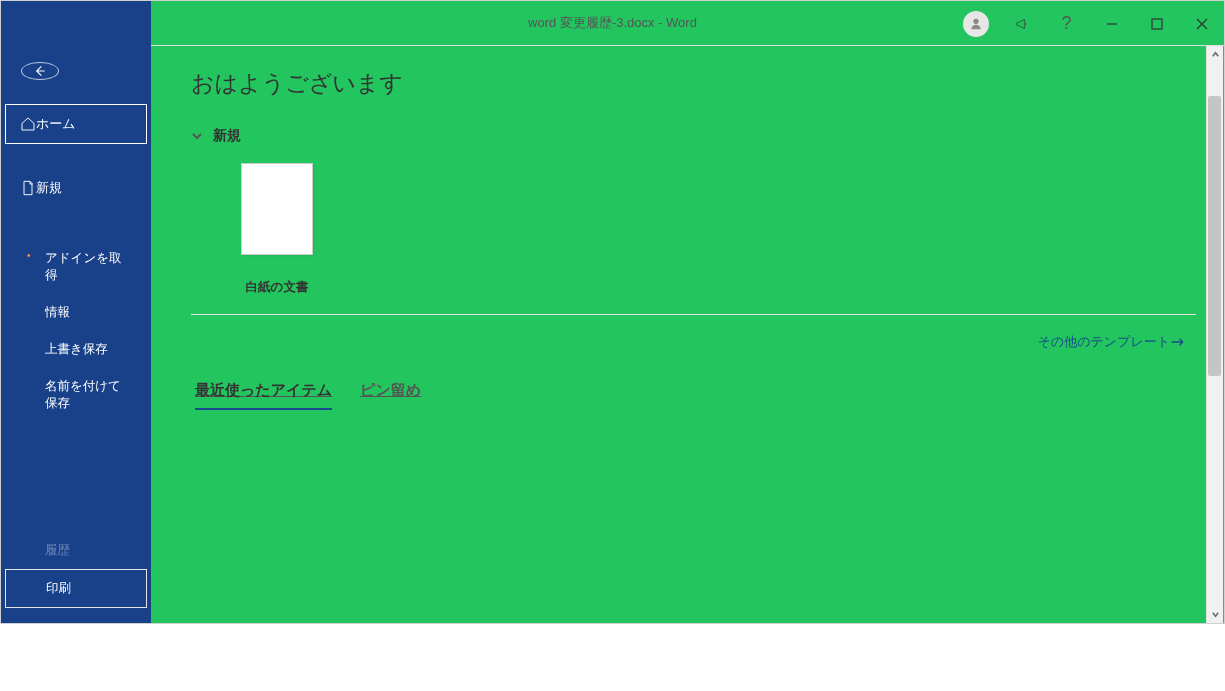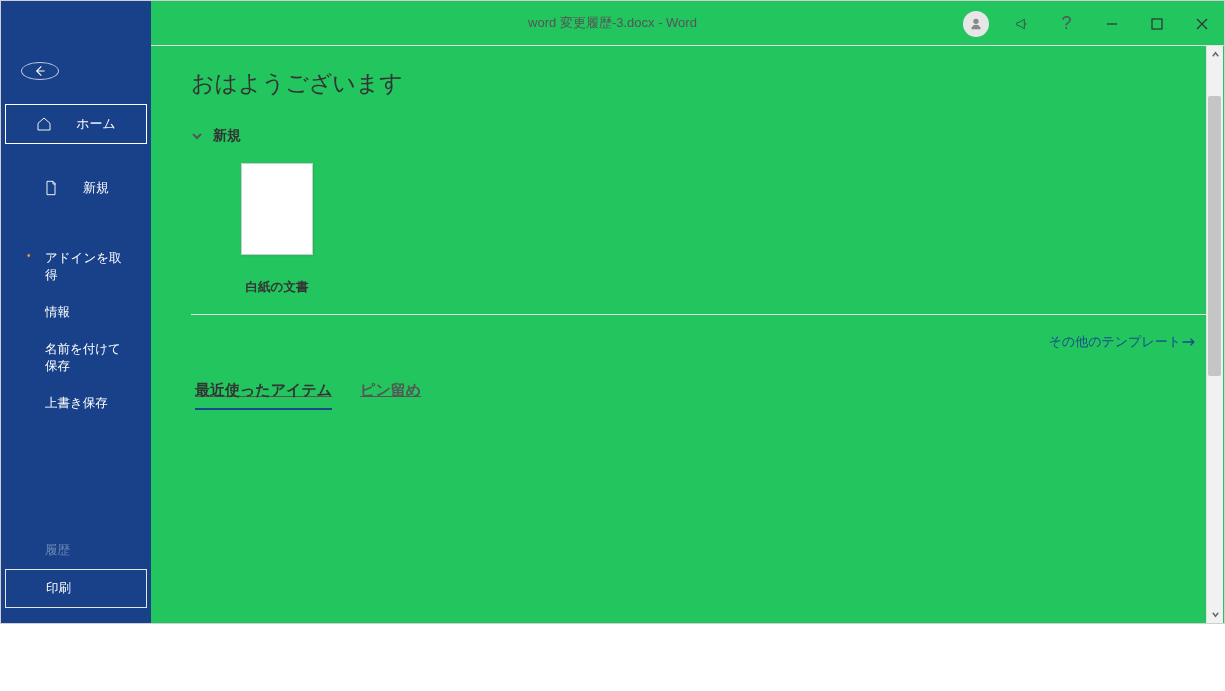--- a/index.html
+++ b/index.html
@@ -10,31 +10,31 @@
   .title-text { font-size: 13px; color: #555; }
   .win-controls { position: absolute; right: 0; top: 0; height: 45px; display: flex; align-items: center; }
   .win-btn { width: 45px; height: 45px; display: flex; align-items: center; justify-content: center; color: #333; font-size: 14px; }
   .win-btn svg { width: 14px; height: 14px; stroke: #333; stroke-width: 1.2; fill: none; }
   .avatar { width: 26px; height: 26px; border-radius: 50%; background: #e6e6e6; display:flex; align-items:center; justify-content:center; margin-right:10px;}
   .avatar svg { width:16px; height:16px; fill:#888;}
   .body { flex: 1; display: flex; min-height: 0; }
   .sidebar { width: 150px; background: #18418a; color: #fff; display: flex; flex-direction: column; padding-top: 8px; }
   .back-btn { width: 38px; height: 38px; border: 1px solid rgba(255,255,255,.7); border-radius: 50%; margin: 8px 0 12px 20px; display: flex; align-items: center; justify-content: center; }
   .back-btn svg { width: 16px; height: 16px; stroke: #fff; stroke-width: 1.6; fill: none; }
-  .side-item { display: flex; align-items: center; padding: 10px 14px; font-size: 13px; gap: 24px; border:1px solid transparent; margin:12px 4px;justify-content:center;}
+  .side-item { display: flex; align-items: center; padding: 10px 14px; font-size: 13px; gap: 0; border:1px solid transparent; margin:12px 4px;}
   .side-item.active { border: 1px solid #fff; }
   .side-item .icon { width: 16px; height: 16px; display:flex; align-items:center; justify-content:center;}
   .side-item .icon svg { width:16px; height:16px; stroke:#fff; stroke-width:1.4; fill:none;}
   .side-sep { height:1px; background: rgba(255,255,255,.25); margin: 10px 18px; }
   .side-sub { padding: 10px 14px 10px 40px; font-size: 12.5px; position:relative; margin:0 4px;}
   .side-sub.dot::before { content:"•"; color:#ff9429; position:absolute; left:22px; top:10px; font-size:10px;}
   .side-sub.disabled { color: rgba(255,255,255,.35); }
   .side-sub.highlight { border: 1px solid #e5e5e5; padding: 10px 14px 10px 40px; }
   .main { flex:1; position:relative; overflow:hidden; }
-  .main-inner { padding: 22px 17px 0 40px; height:100%; overflow:auto;}
+  .main-inner { padding: 22px 28px 0 40px; height:100%; overflow:auto;}
   .greet { font-size: 23px; font-weight: 300; color:#333; margin-bottom: 28px;}
   .section-head { display:flex; align-items:center; gap:10px; color:#333; font-size:14px; font-weight:600; margin-bottom:18px;}
   .section-head .chev { display:inline-flex;}
   .section-head .chev svg{ width:12px;height:12px; stroke:#555; stroke-width:2; fill:none;}
   .templates { display:flex; gap:20px; margin-left:50px; margin-bottom:10px;}
   .tmpl { display:flex; flex-direction:column; align-items:center; gap:24px;}
   .tmpl-thumb { width:72px; height:92px; background:#fff; border:1px solid #ccc; box-shadow: 1px 1px 2px rgba(0,0,0,.08);}
   .tmpl-label { font-size:12.5px; font-weight:600; color:#333;}
   .hr { height:1px; background:#e3e3e3; margin: 18px 0 18px 0;}
   .more-link { text-align:right; color:#1a4a8d; font-size:13px; font-weight:500; display:flex; justify-content:flex-end; align-items:center; padding-right:10px; margin-bottom:30px;}
@@ -114,24 +114,24 @@
 
       <div class="side-sep"></div>
 
       <div class="side-sub dot">
         <span>アドインを取得</span>
       </div>
       <div class="side-sub">
         <span>情報</span>
       </div>
       <div class="side-sub">
+        <span>上書き保存</span>
+      </div>
+      <div class="side-sub">
         <span>名前を付けて保存</span>
-      </div>
-      <div class="side-sub">
-        <span>上書き保存</span>
       </div>
 
       <div style="flex:0 0 110px;"></div>
 
       <div class="side-sub disabled">
         <span>履歴</span>
       </div>
       <div class="side-sub highlight">
         <span>印刷</span>
       </div>

